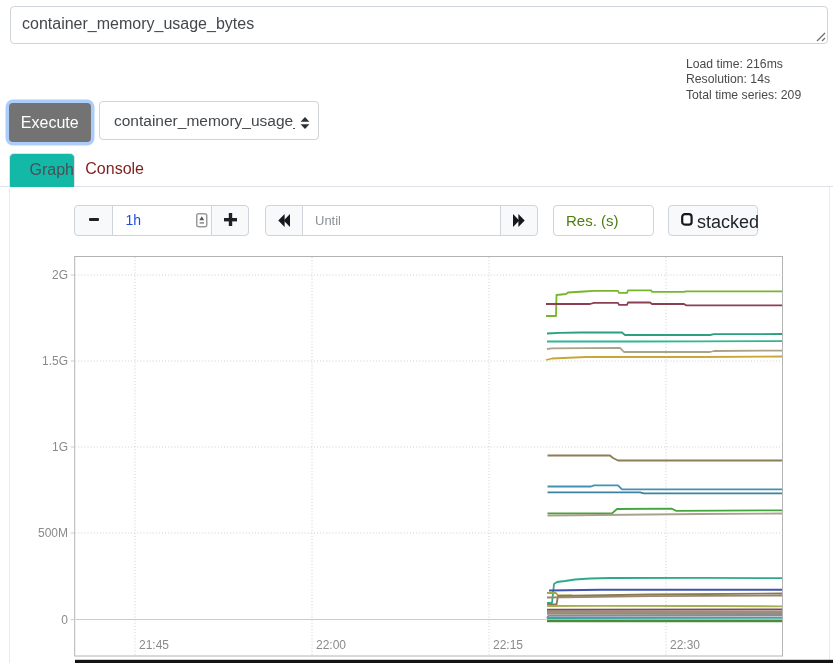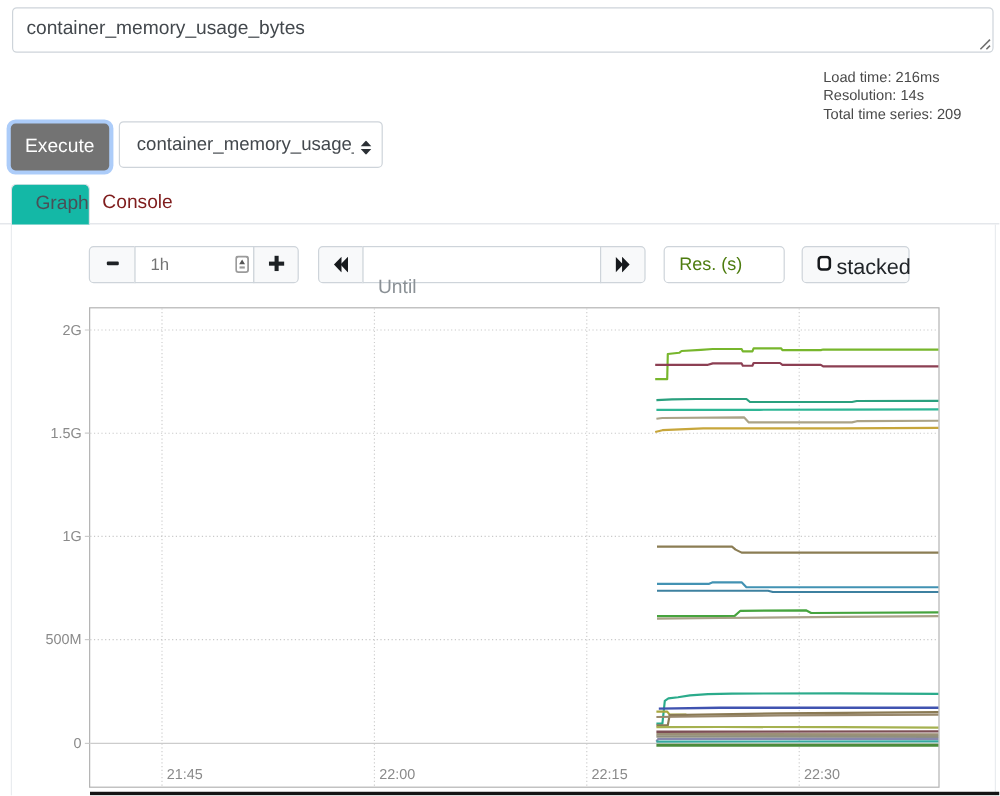--- a/index.html
+++ b/index.html
@@ -37,39 +37,39 @@
 <div class="abs" style="left:84px; top:153px; width:60px; height:34px; font-size:16px; color:#7f1d1d; text-align:right; line-height:32px;">Console</div>
 
 <div class="abs" style="left:9px; top:187px; width:1px; height:476px; background:#e9ecef;"></div>
 <div class="abs" style="left:829px; top:187px; width:1px; height:476px; background:#e9ecef;"></div>
 
 <div id="toolbar">
 
   <div class="abs" style="left:74.4px; top:205px; width:38.4px; height:31px; background:#f8f9fa; border:1px solid #ced4da; border-radius:4px 0 0 4px;"></div>
   <div class="abs" style="left:88.8px; top:217.5px; width:10.6px; height:3.4px; background:#1d2124; border-radius:1px;"></div>
   <div class="abs" style="left:112.2px; top:205px; width:99.6px; height:31px; background:#fff; border:1px solid #ced4da;"></div>
-  <div class="abs" style="left:125.4px; top:212px; font-size:14px; color:#737373;">1h</div>
+  <div class="abs" style="left:125.4px; top:212px; font-size:14px; color:#1d4ed8;">1h</div>
   <svg class="abs" style="left:195.5px; top:212.5px;" width="12" height="15">
     <rect x="0.75" y="0.75" width="10" height="13" rx="2" fill="#fff" stroke="#9b9b9b" stroke-width="1.5"></rect>
     <path d="M5.75 3.2 L8.2 7.2 L3.3 7.2 Z" fill="#555"></path>
     <rect x="3.6" y="9" width="4.4" height="1.8" fill="#9b9b9b"></rect>
   </svg>
   <div class="abs" style="left:210.8px; top:205px; width:38.4px; height:31px; background:#f8f9fa; border:1px solid #ced4da; border-radius:0 4px 4px 0;"></div>
   <svg class="abs" style="left:223.5px; top:212.5px;" width="13" height="13">
     <rect x="0" y="5" width="13" height="3.4" fill="#1d2124"></rect>
     <rect x="4.8" y="0" width="3.4" height="13" fill="#1d2124"></rect>
   </svg>
 
   <div class="abs" style="left:264.9px; top:205px; width:38.5px; height:31px; background:#f8f9fa; border:1px solid #ced4da; border-radius:4px 0 0 4px;"></div>
   <svg class="abs" style="left:278px; top:213.5px;" width="12" height="13">
     <path d="M6.6 0 L6.6 13 L0.3 6.5 Z" fill="#16191c"></path>
     <path d="M12 0 L12 13 L5.7 6.5 Z" fill="#16191c"></path>
   </svg>
   <div class="abs" style="left:302.4px; top:205px; width:198.9px; height:31px; background:#fff; border:1px solid #ced4da;"></div>
-  <div class="abs" style="left:315px; top:212.5px; font-size:16px; color:#8b9196;margin-top:18px;">Until</div>
+  <div class="abs" style="left:315px; top:212.5px; font-size:13px; color:#8b9196;">Until</div>
   <div class="abs" style="left:500.3px; top:205px; width:37.5px; height:31px; background:#f8f9fa; border:1px solid #ced4da; border-radius:0 4px 4px 0;"></div>
   <svg class="abs" style="left:513px; top:213.5px;" width="12" height="13">
     <path d="M5.4 0 L5.4 13 L11.7 6.5 Z" fill="#16191c"></path>
     <path d="M0 0 L0 13 L6.3 6.5 Z" fill="#16191c"></path>
   </svg>
 
   <div class="abs" style="left:553px; top:205px; width:101px; height:31px; background:#fff; border:1px solid #ced4da; border-radius:4px;"></div>
   <div class="abs" style="left:566px; top:212px; font-size:15px; color:#4d7c0f;">Res. (s)</div>
 
   <div class="abs" style="left:668.2px; top:205px; width:89.4px; height:31px; background:#f8f9fa; border:1px solid #ced4da; border-radius:4px;"></div>

